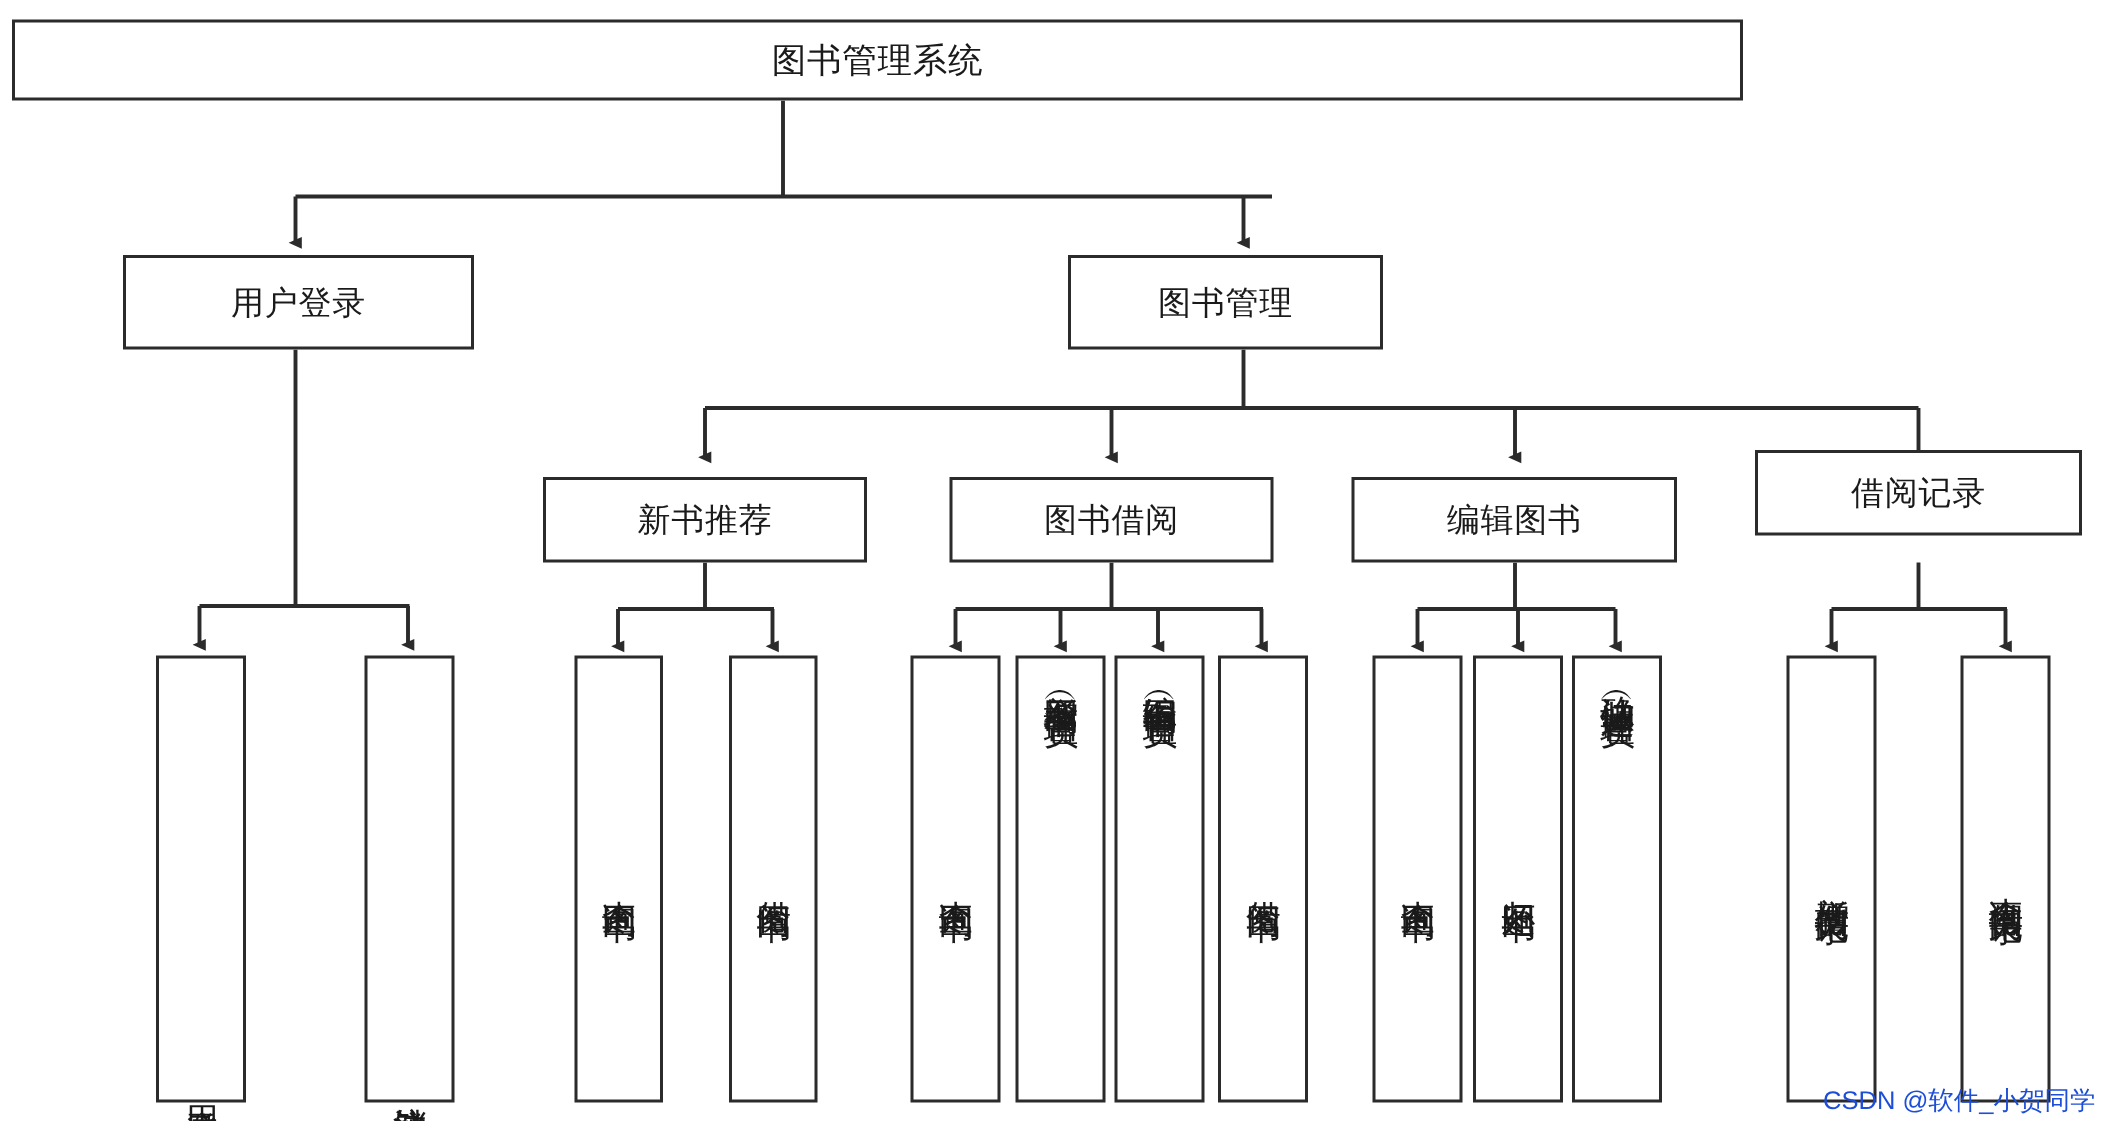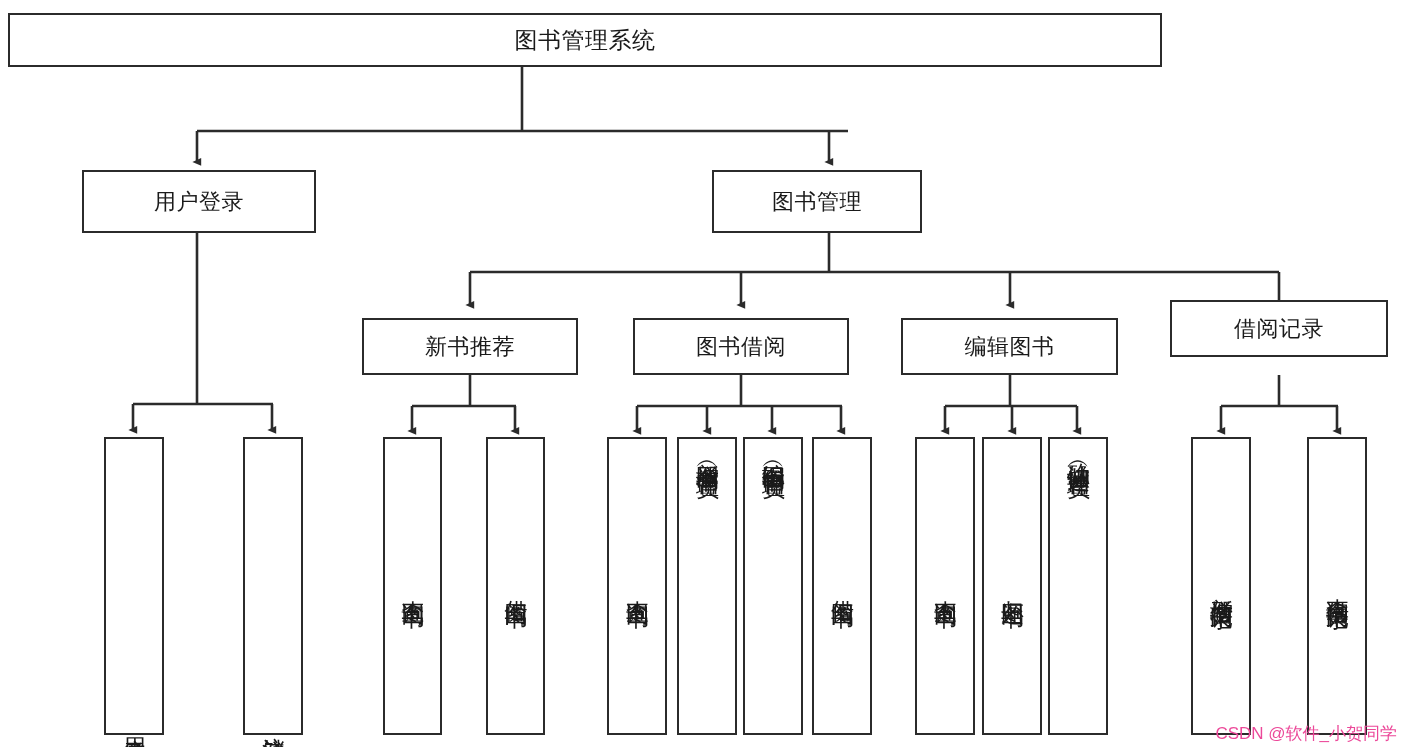--- a/index.html
+++ b/index.html
@@ -46,21 +46,21 @@
     letter-spacing:2px;
     white-space:nowrap;
   }
   .node.v.align-end{align-items:flex-end;}
   .node.v.align-start{align-items:flex-start;}
 
   #watermark{
     position:absolute;
     right:8px;bottom:2px;
     font-size:17px;
-    color:#ec4899;
+    color:#1d4ed8;
     white-space:nowrap;
     user-select:none;
   }
 </style>
 </head>
 <body>
 
 <div id="canvas">
 
   <svg id="connectors" viewBox="0 0 1405 747" xmlns="http://www.w3.org/2000/svg">

